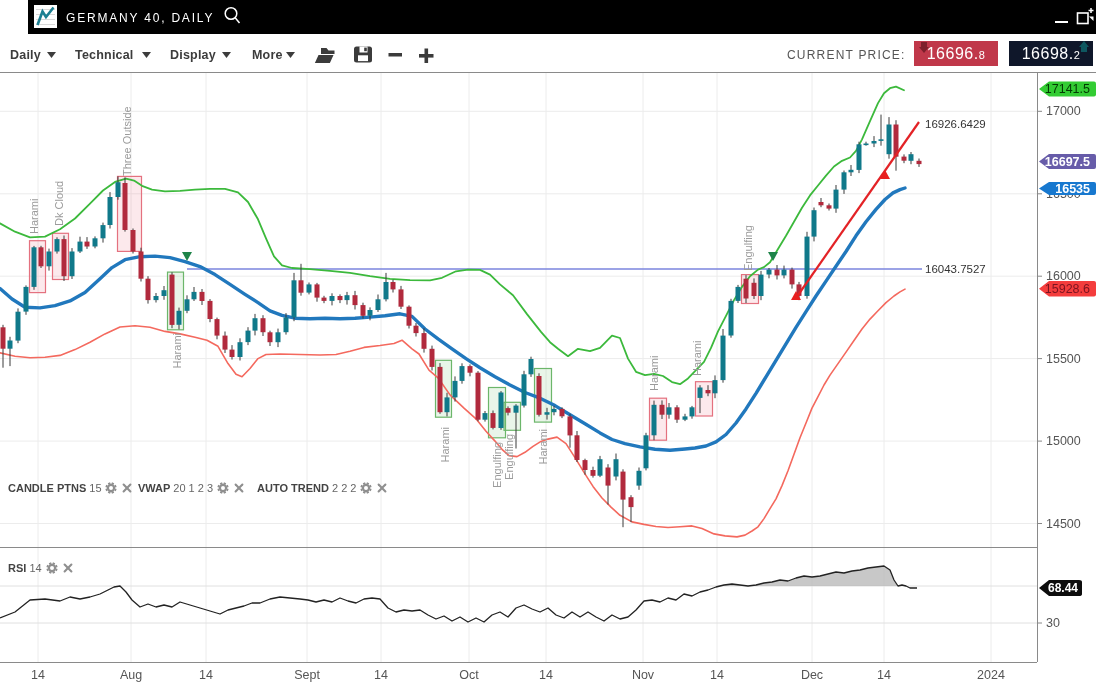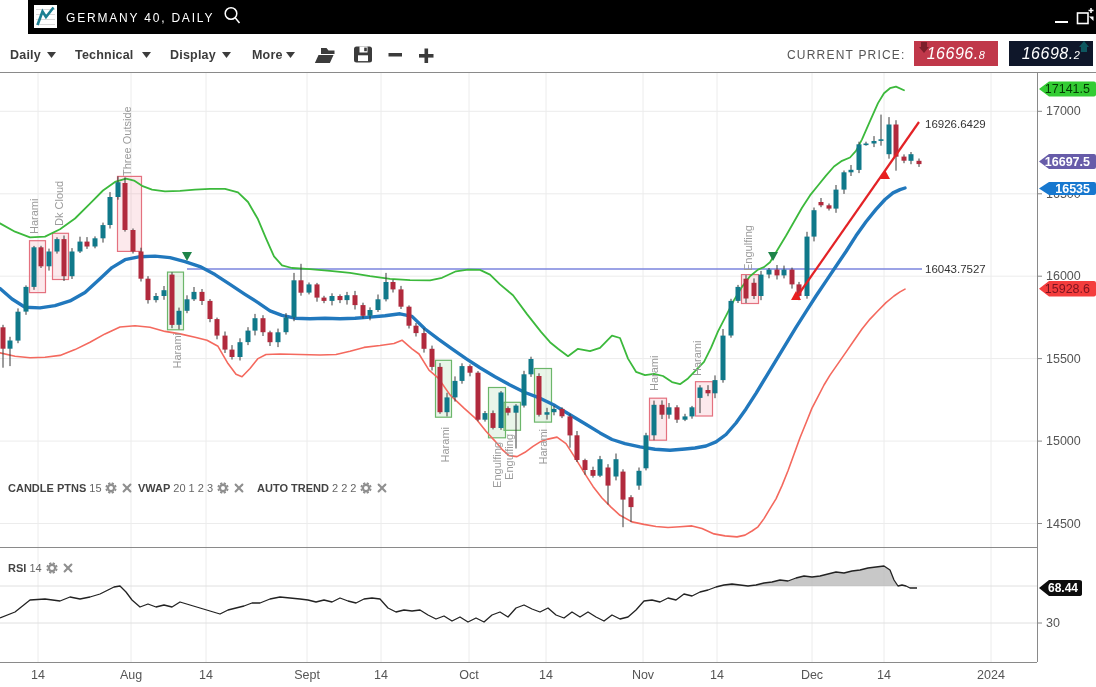--- a/index.html
+++ b/index.html
@@ -1,18 +1,18 @@
 <!DOCTYPE html>
 <html><head><meta charset="utf-8"><style>
  html,body {margin:0;padding:0;width:1096px;height:687px;overflow:hidden;background:#fff;
    font-family:"Liberation Sans", sans-serif;}
  .titlebar {position:absolute;top:0;left:0;width:1096px;height:52px;background:#000;margin-left:28px;}
  .toolbar {position:absolute;top:34px;left:0;width:1096px;height:38px;background:#fff;padding-left:12px;}
  .pxbox {position:absolute;top:7px;width:84px;height:25px;color:#fff;font-size:16px;
-   text-align:center;line-height:25px;letter-spacing:0.5px;font-style:italic;}
+   text-align:center;line-height:25px;letter-spacing:0.5px;}
  .dec {font-size:11px;}
  svg text {font-family:"Liberation Sans", sans-serif;}
 </style></head>
 <body>
 <svg width="1096" height="687" style="position:absolute;top:0;left:0">
 <line x1="0" y1="111.3" x2="1037" y2="111.3" stroke="#ececec" stroke-width="1"></line>
 <line x1="0" y1="193.8" x2="1037" y2="193.8" stroke="#ececec" stroke-width="1"></line>
 <line x1="0" y1="276.2" x2="1037" y2="276.2" stroke="#ececec" stroke-width="1"></line>
 <line x1="0" y1="358.6" x2="1037" y2="358.6" stroke="#ececec" stroke-width="1"></line>
 <line x1="0" y1="441.1" x2="1037" y2="441.1" stroke="#ececec" stroke-width="1"></line>

